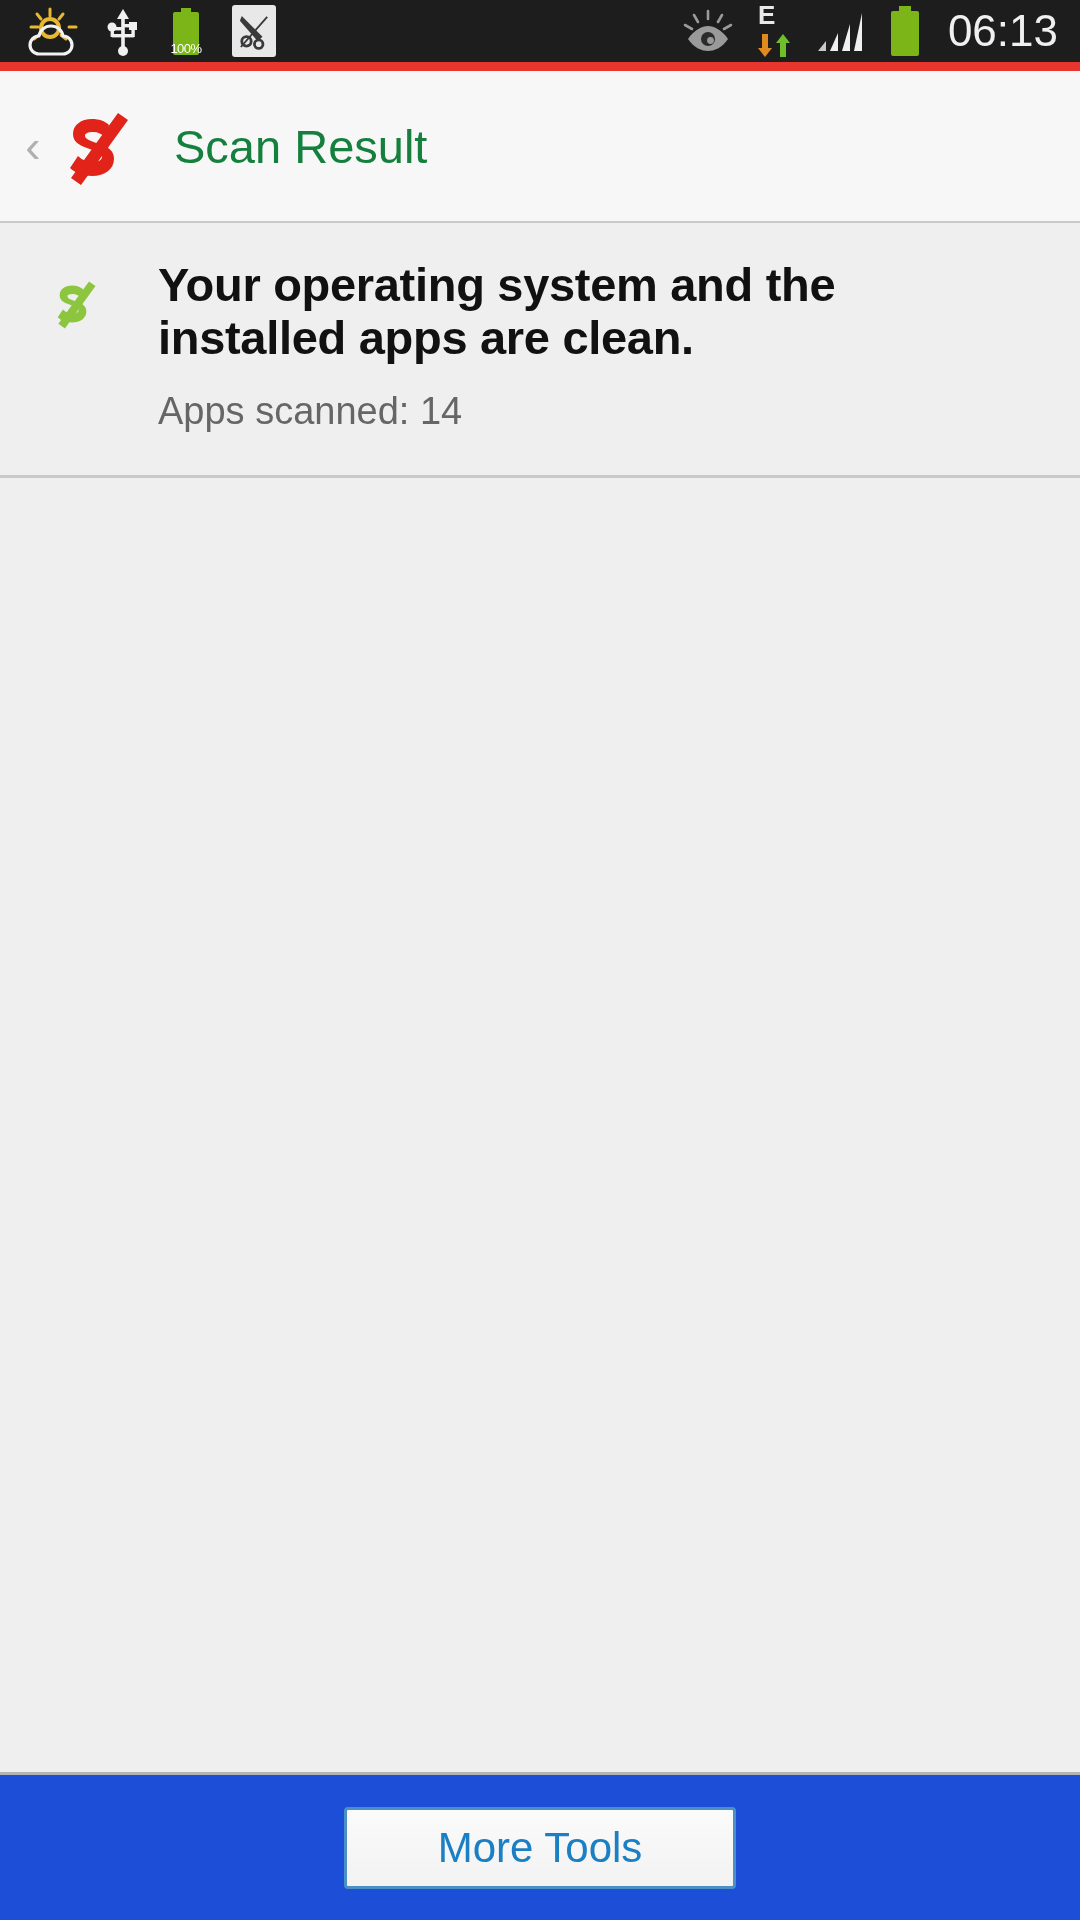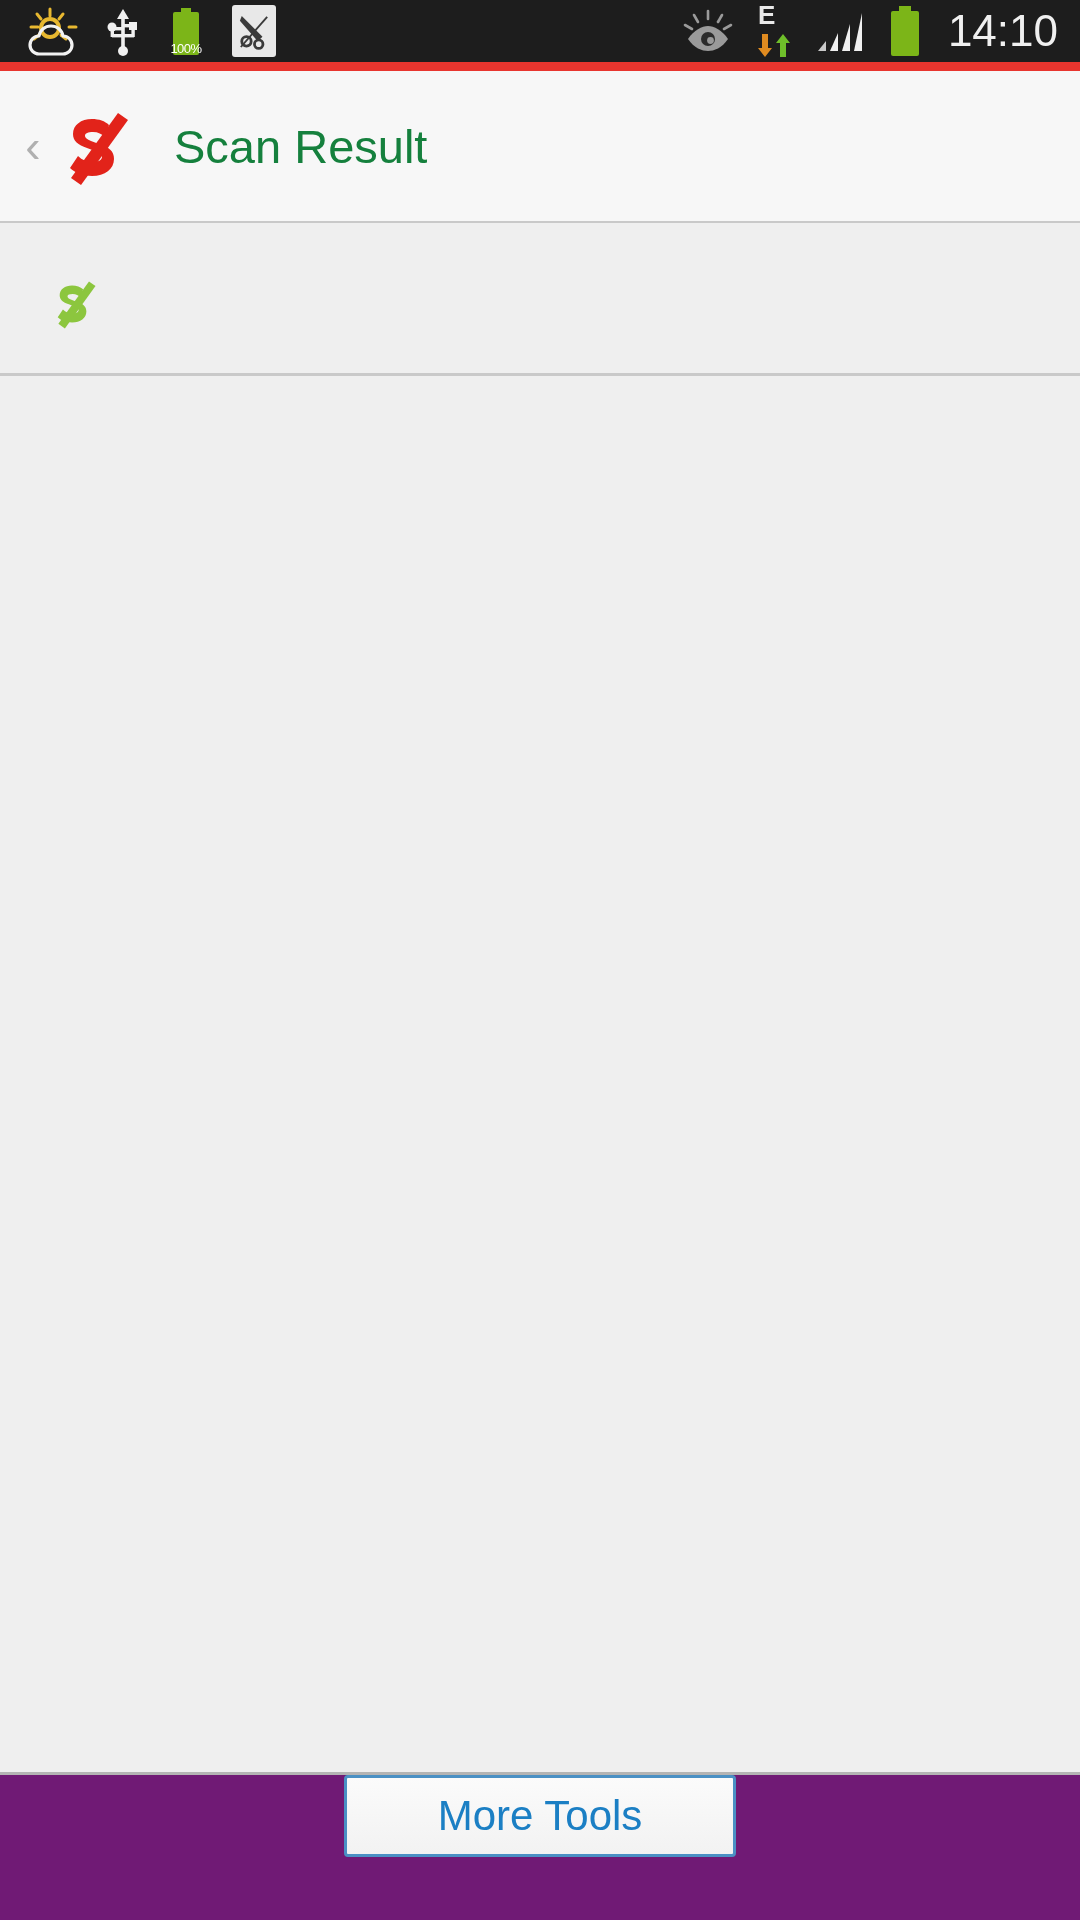--- a/index.html
+++ b/index.html
@@ -98,23 +98,23 @@
     font-size:38px; color:#666666; margin-top:26px; font-weight:400;
   }
 
   
   .content-fill { flex:1 1 auto; background:#efefef; }
 
   
   .bottom-bar {
     flex:0 0 auto;
     height:148px;
-    background:#701a75;
+    background:#1d4ed8;
     border-top:3px solid #b4b4b4;
-    display:flex; align-items:flex-start; justify-content:center;
+    display:flex; align-items:center; justify-content:center;
   }
   .more-tools-btn {
     width:392px; height:82px;
     background:linear-gradient(#fbfbfb,#f2f2f2);
     border:3px solid #4a90c4;
     border-radius:4px;
     color:#1b7fc4; font-size:42px;
     font-family:"Liberation Sans", sans-serif;
     display:flex; align-items:center; justify-content:center;
     cursor:pointer;
@@ -217,21 +217,21 @@
         </svg>
       </span>
 
       <span class="battery-big sb-icon">
         <svg viewBox="0 0 38 50" width="38" height="50">
           <rect x="13" y="0" width="12" height="6" fill="#7cb518"></rect>
           <rect x="5" y="5" width="28" height="45" rx="2" fill="#7cb518"></rect>
         </svg>
       </span>
 
-      <span class="clock">14:10</span>
+      <span class="clock">06:13</span>
     </div>
   </div>
 
   <div class="accent-line"></div>
 
   <div class="app-header">
     <div class="back-chevron">‹</div>
 
     <span class="header-logo">
       <svg viewBox="0 0 86 86" width="86" height="86">
@@ -248,20 +248,24 @@
   <div class="result-card">
     <span class="result-logo">
       <svg viewBox="0 0 86 86" width="56" height="56">
         <g fill="#8cc63e">
           <path d="M57 22c-4-4-10-6-17-6-11 0-19 6-19 15 0 7 5 11 14 14l8 3c5 2 7 3 7 6 0 3-4 5-9 5-6 0-11-2-15-6l-8 12c5 5 13 8 22 8 13 0 22-7 22-17 0-8-5-12-15-15l-8-3c-4-2-6-3-6-5 0-3 3-4 8-4 5 0 9 2 12 5z"></path>
           <polygon points="66,10 76,17 29,82 19,75"></polygon>
         </g>
       </svg>
     </span>
 
+    <div class="result-text">
+      <div class="result-headline">Your operating system and the installed apps are clean.</div>
+      <div class="result-sub">Apps scanned: 14</div>
+    </div>
   </div>
 
   <div class="content-fill"></div>
 
   <div class="bottom-bar">
     <div class="more-tools-btn">More Tools</div>
   </div>
 
 </div>
 

